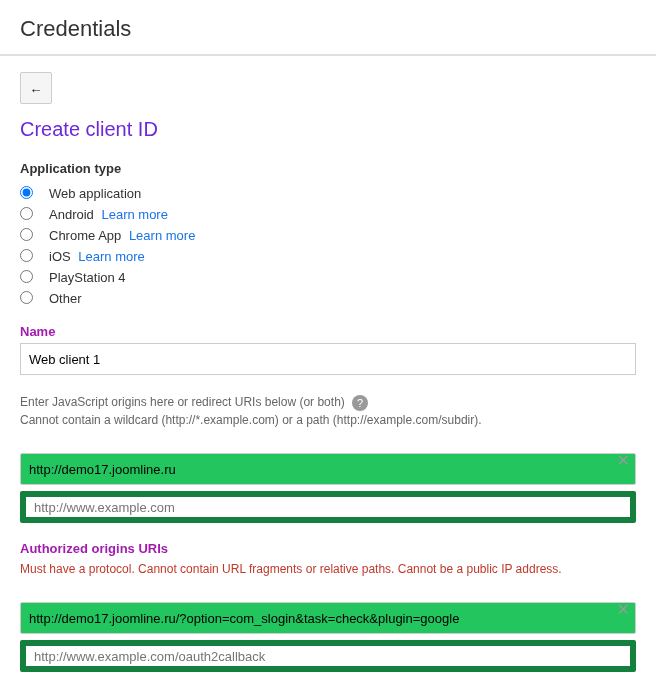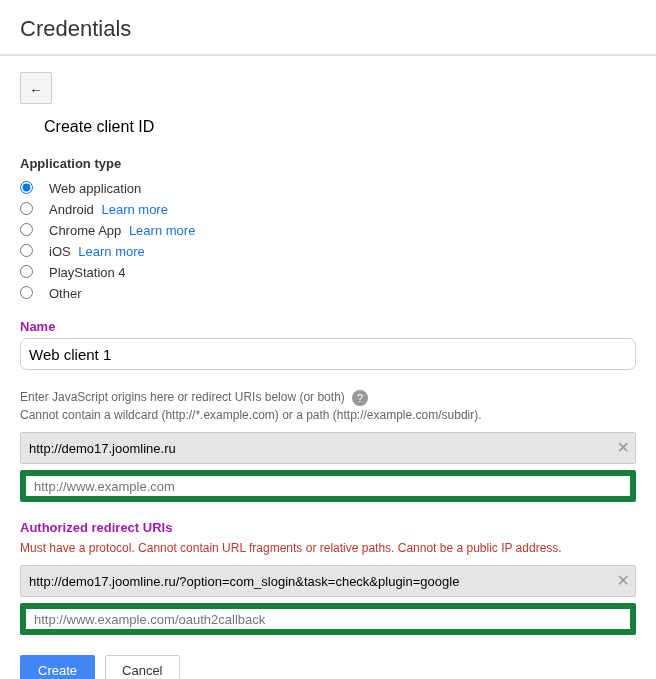--- a/index.html
+++ b/index.html
@@ -29,25 +29,24 @@
       justify-content: center;
       width: 32px;
       height: 32px;
       border: 1px solid #ccc;
       background: #f5f5f5;
       cursor: pointer;
       margin-bottom: 14px;
       border-radius: 2px;
     }
     .section-title {
-      font-size: 16px;
+      font-size: 20px;
       font-weight: normal;
-      color: #000000;
+      color: #6d28d9;
       margin-bottom: 20px;
-      margin-left: 24px;
     }
     .form-section {
       margin-bottom: 18px;
     }
     .form-label {
       font-size: 13px;
       font-weight: bold;
       color: #333;
       margin-bottom: 10px;
       display: block;
@@ -74,23 +73,23 @@
     .radio-label a, .learn-more {
       color: #1a73e8;
       text-decoration: none;
       margin-left: 4px;
     }
     .name-input {
       width: 100%;
       height: 32px;
       border: 1px solid #ccc;
       padding: 13px 8px;
-      font-size: 15px;
+      font-size: 13px;
       outline: none;
-      border-radius: 7px;
+      border-radius: 0;
     }
     .field-label {
       font-size: 13px;
       font-weight: bold;
       color: #a21caf;
       margin-bottom: 4px;
       display: block;
     }
     .field-desc {
       font-size: 12px;
@@ -117,21 +116,22 @@
       margin-bottom: 6px;
     }
     .input-with-clear input {
       width: 100%;
       height: 32px;
       border: 1px solid #ccc;
       padding: 0 28px 0 8px;
       font-size: 13px;
       outline: none;
       border-radius: 2px;
-      background: #e5e5e5;
+      background: #22c55e;
+      margin-top: 16px;
     }
     .clear-btn {
       position: absolute;
       right: 6px;
       top: 50%;
       transform: translateY(-50%);
       cursor: pointer;
       color: #999;
       font-size: 16px;
       line-height: 1;
@@ -261,21 +261,21 @@
       <span>Cannot contain a wildcard (http://*.example.com) or a path (http://example.com/subdir).</span>
     </div>
     <div class="input-with-clear">
       <input type="text" value="http://demo17.joomline.ru" style="">
       <button class="clear-btn">✕</button>
     </div>
     <input class="placeholder-input" type="text" placeholder="http://www.example.com" style="">
   </div>
 
   <div class="form-section section-gap">
-    <span class="field-label">Authorized redirect URIs</span>
+    <span class="field-label">Authorized origins URIs</span>
     <div class="warning-text">Must have a protocol. Cannot contain URL fragments or relative paths. Cannot be a public IP address.</div>
     <div class="input-with-clear">
       <input type="text" value="http://demo17.joomline.ru/?option=com_slogin&amp;task=check&amp;plugin=google" style="">
       <button class="clear-btn">✕</button>
     </div>
     <input class="placeholder-input" type="text" placeholder="http://www.example.com/oauth2callback" style="">
   </div>
 
   <div class="button-row">
     <button class="btn-create">Create</button>

